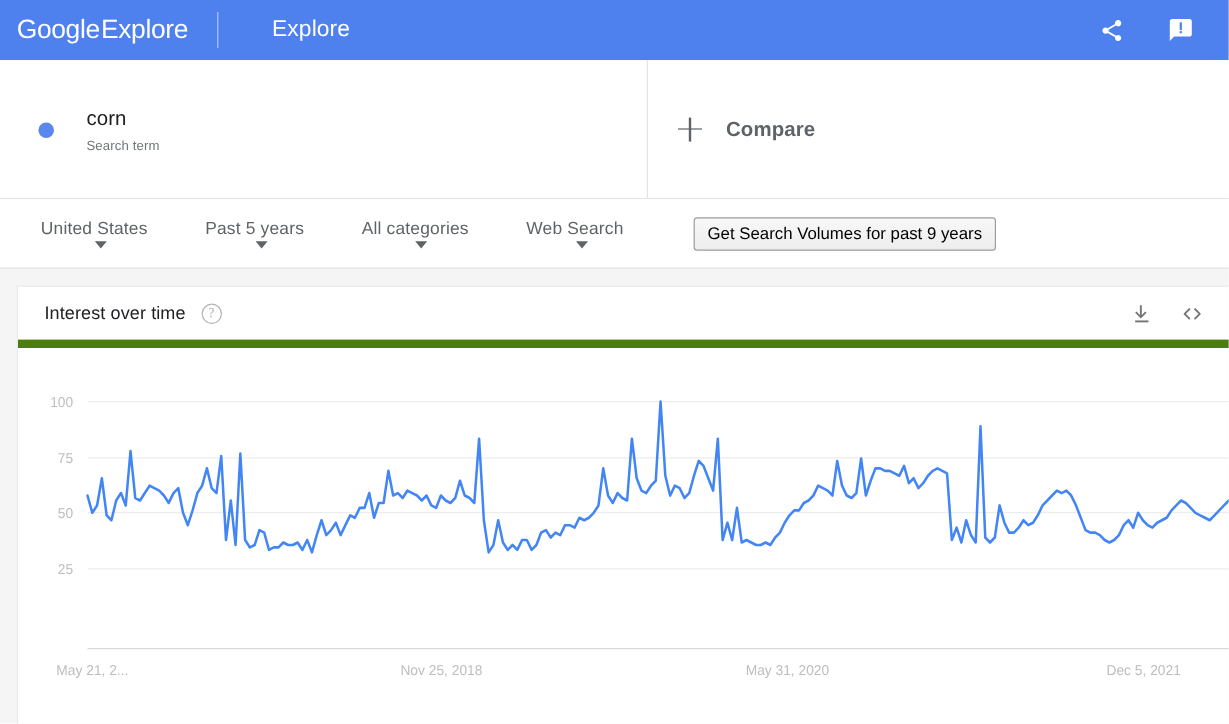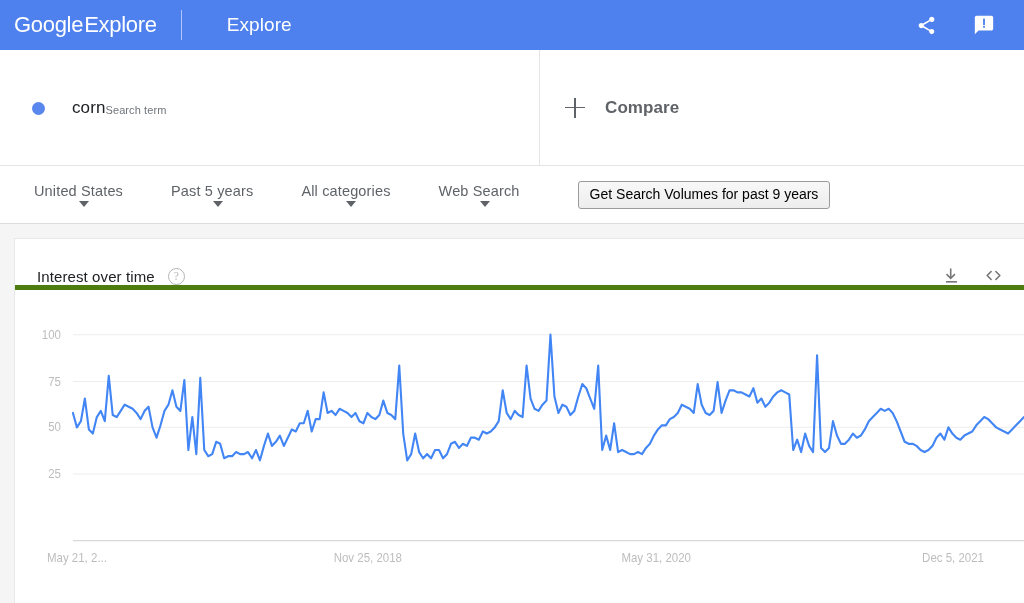--- a/index.html
+++ b/index.html
@@ -73,21 +73,21 @@
     padding-left: 32px;
   }
   .query-dot {
     width: 13px; height: 13px;
     border-radius: 50%;
     background: #5a87ee;
     flex: none;
     margin-right: 27px;
     margin-top: 2px;
   }
-  .query-text { display: flex; flex-direction: row; }
+  .query-text { display: flex; flex-direction: column; }
   .query-term {
     font-size: 17px;
     color: #202124;
     line-height: 21px;
     letter-spacing: 0.1px;
   }
   .query-sub {
     font-size: 11px;
     color: #70757a;
     margin-top: 7px;
@@ -174,23 +174,23 @@
     height: 100%;
     border: 1px solid #e8e8e8;
     border-right: none;
     border-bottom: none;
     display: flex;
     flex-direction: column;
   }
   .card-header {
     height: 51px;
     display: flex;
-    align-items: flex-end;
+    align-items: center;
     padding: 0 20px 0 22px;
-    border-bottom: 5px solid #4d7c0f;
+    border-bottom: 7px solid #4d7c0f;
     flex: none;
   }
   .card-title {
     font-size: 15px;
     color: #202124;
     letter-spacing: 0.1px;
   }
   .help-icon {
     width: 17px; height: 17px;
     border: 1.3px solid #b4b4b4;

